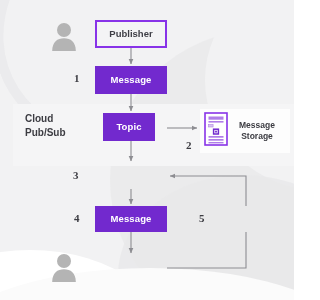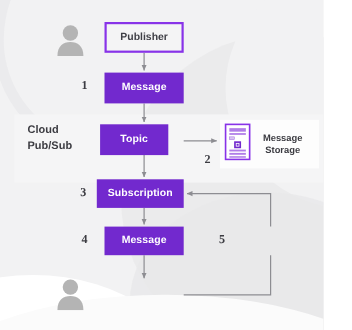--- a/index.html
+++ b/index.html
@@ -96,21 +96,21 @@
   .node-outline {
     background: #f4f4f5;
     border: 2px solid #8833e8;
     color: #3f3f46;
     font-size: 9.5px;
     font-weight: 700;
   }
 
   #n-publisher    { left: 95px; top: 20px;  width: 72px; height: 28px; }
   #n-message1     { left: 95px; top: 66px;  width: 72px; height: 28px; }
-  #n-topic        { left: 91px; top: 113px; width: 62px; height: 28px; }
+  #n-topic        { left: 103px; top: 113px; width: 52px; height: 28px; }
   #n-subscription { left: 88px; top: 163px; width: 79px; height: 26px; }
   #n-message2     { left: 95px; top: 206px; width: 72px; height: 26px; }
   #n-ack          { left: 212px; top: 206px; width: 68px; height: 26px; }
   #n-subscriber   { left: 95px; top: 255px; width: 72px; height: 27px; }
 
   
   .step-num {
     position: absolute;
     color: #3c3c42;
     font-size: 11px;
@@ -219,21 +219,20 @@
 
   <div id="cloud-label" style="white-space: pre-line;">Cloud
 Pub/Sub</div>
 
   <div class="node node-outline" id="n-publisher">Publisher</div>
 
   <div class="node node-solid" id="n-message1">Message</div>
 
   <div class="node node-solid" id="n-topic">Topic</div>
 
-  <div class="node node-solid" id="n-subscription">Subscription</div>
 
   <div class="node node-solid" id="n-message2">Message</div>
 
 
 
   <div id="storage-group">
     <span>
       <svg width="24" height="34" viewBox="0 0 24 34">
         <rect x="1" y="1" width="22" height="32" fill="#ffffff" stroke="#8833e8" stroke-width="1.6"></rect>
         <rect x="4.5" y="4.5" width="15" height="3.2" fill="#b07de8"></rect>

